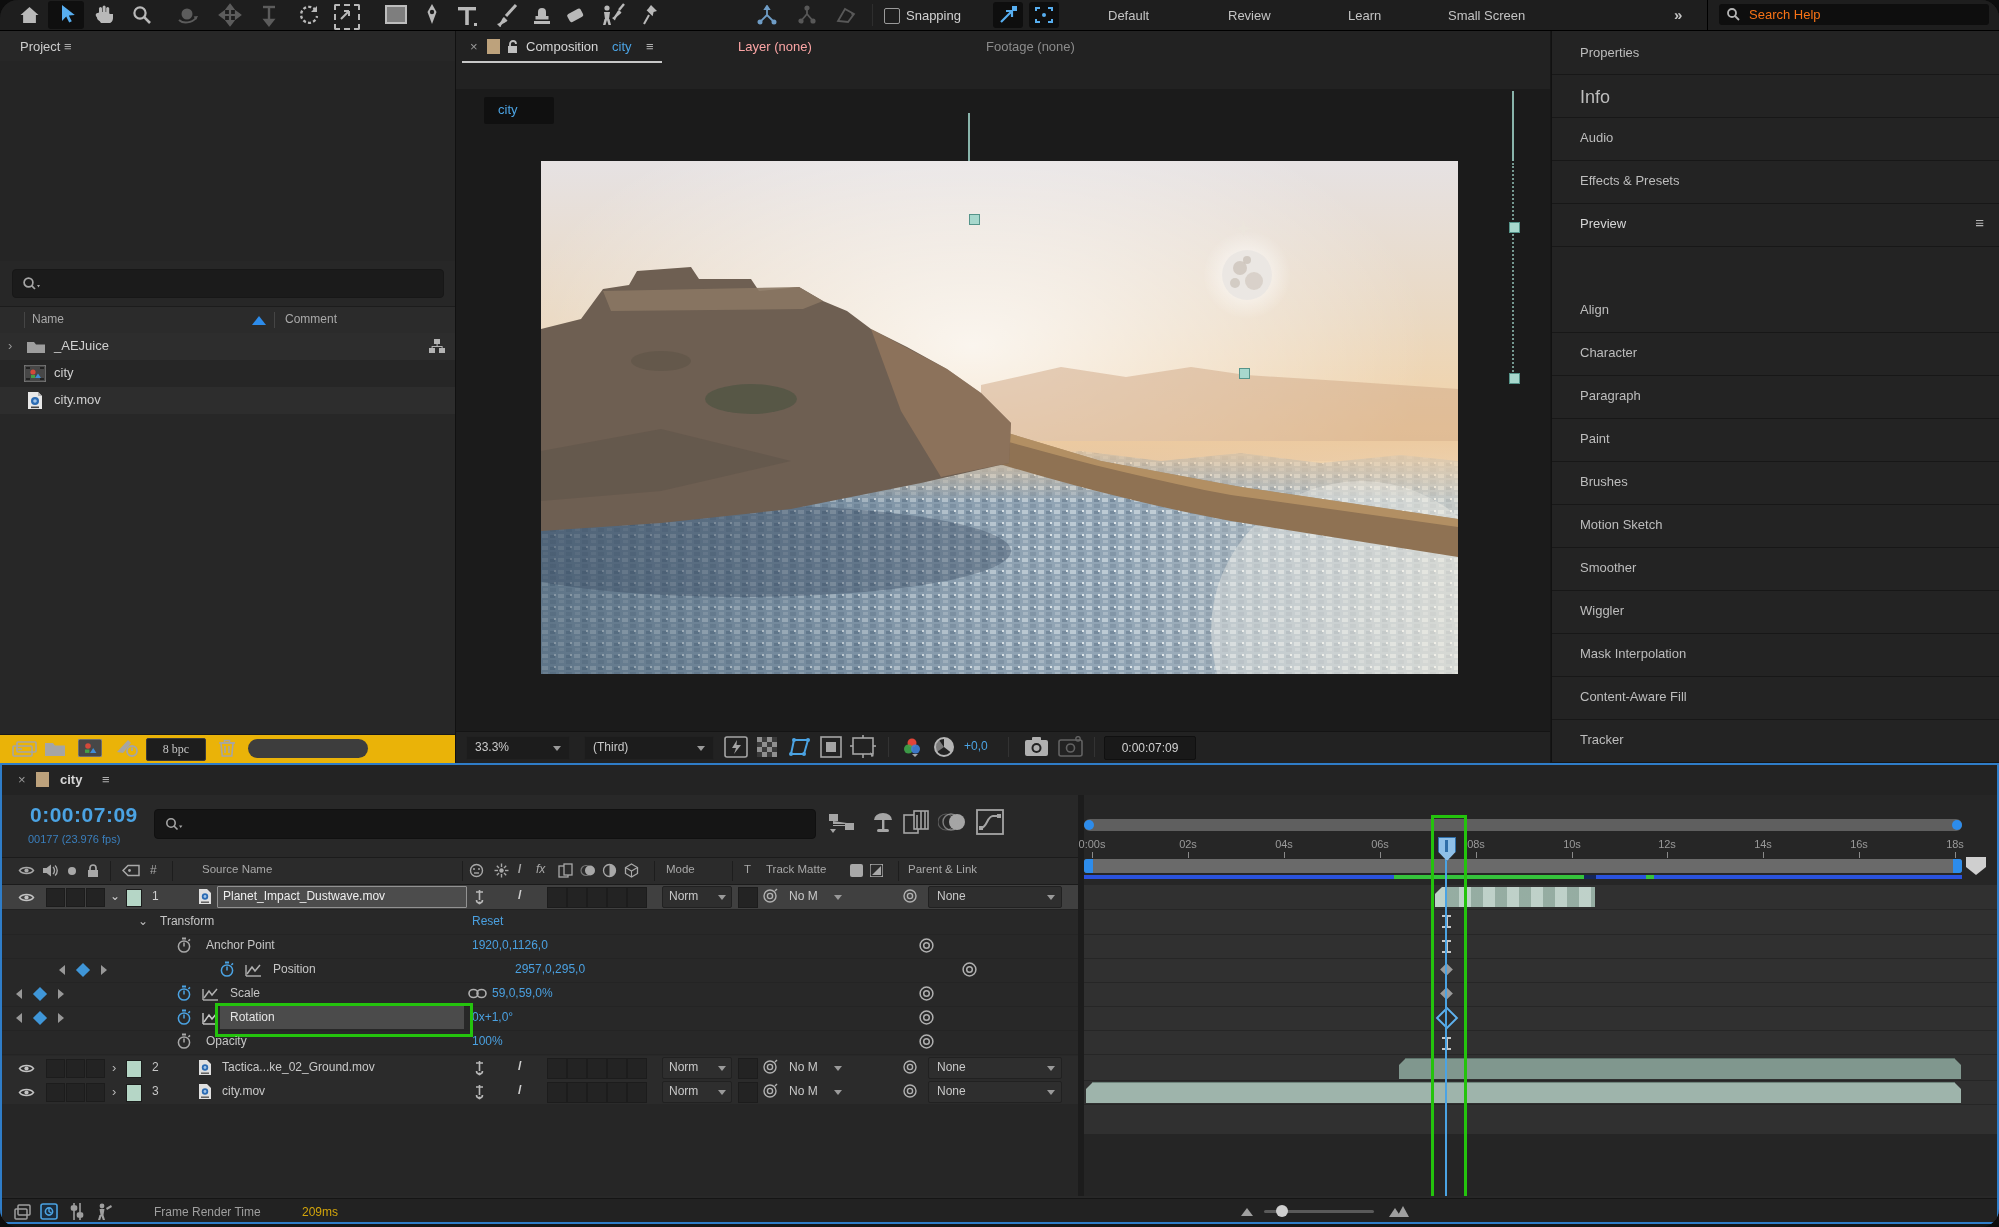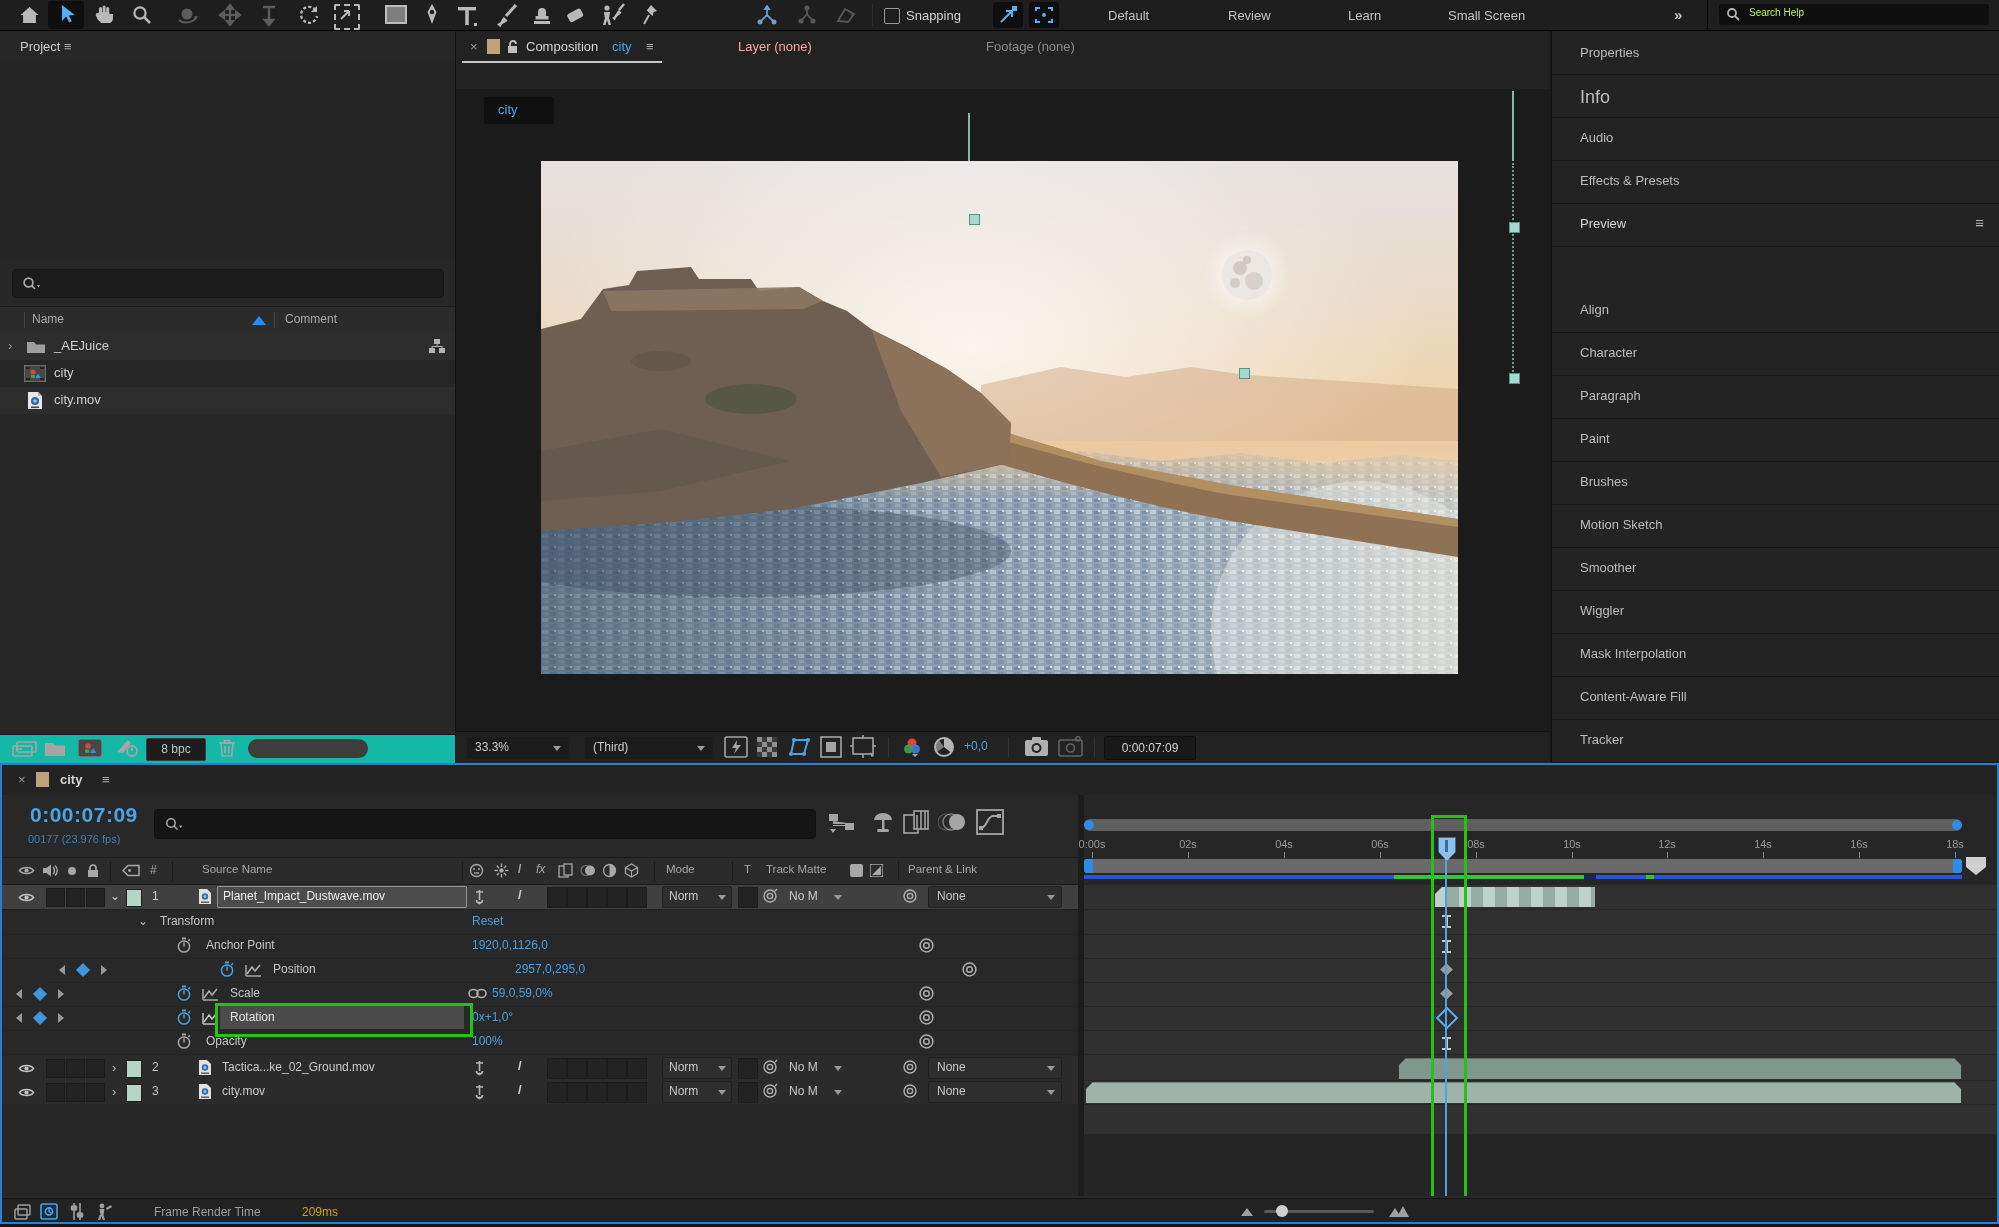--- a/index.html
+++ b/index.html
@@ -1,19 +1,19 @@
 <!DOCTYPE html>
 <html><head>
 <meta charset="utf-8">
 <style>
   html,body{margin:0;padding:0;background:#0d0d0d;font-family:"Liberation Sans",sans-serif;}
   #app{position:relative;width:1999px;height:1227px;background:#161616;overflow:hidden;color:#bdbdbd;font-size:12px;}
   .abs{position:absolute;}
   .t{position:absolute;white-space:nowrap;}
-  .nosel{user-select:none;}
+  .nosel{user-select:none;border-radius:18px;}
   .panel{position:absolute;background:#232323;}
   .caret{display:inline-block;width:0;height:0;border-left:4px solid transparent;border-right:4px solid transparent;border-top:5px solid #9a9a9a;}
   .vline{position:absolute;width:1px;background:#1d1d1d;}
   .hline{position:absolute;height:1px;background:#1a1a1a;}
   svg{display:block;}
   .ico{position:absolute;}
   .diamond{position:absolute;width:9px;height:9px;background:#9a9a9a;transform:rotate(45deg);}
   .tri-l{width:0;height:0;border-top:5px solid transparent;border-bottom:5px solid transparent;border-right:6px solid #989898;position:absolute;}
   .tri-r{width:0;height:0;border-top:5px solid transparent;border-bottom:5px solid transparent;border-left:6px solid #989898;position:absolute;}
   .cell{position:absolute;background:#232323;border:1px solid #1c1c1c;}
@@ -230,21 +230,21 @@
     <span class="t" style="left:1674px;top:6px;color:#c4c4c4;font-size:15px;font-weight:bold;">»</span>
 
     <div class="abs" style="left:1707px;top:0;width:292px;height:30px;background:#1e1e1e;border-left:1px solid #000;">
       <div class="abs" style="left:11px;top:4px;width:270px;height:21px;background:#0e0e0e;border-radius:3px;">
         <span class="ico" style="left:7px;top:3px;">
           <svg width="15" height="15">
               <circle cx="6" cy="6" r="4" fill="none" stroke="#b5b5b5" stroke-width="1.8"></circle>
               <line x1="9" y1="9" x2="13" y2="13" stroke="#b5b5b5" stroke-width="1.8"></line>
             </svg>
         </span>
-        <span class="t" style="left:30px;top:3px;color:#bef264;font-size:10px;">Search Help</span>
+        <span class="t" style="left:30px;top:3px;color:#f97316;font-size:13px;">Search Help</span>
       </div>
     </div>
   </div>
 
   <div class="panel" style="left:0;top:31px;width:455px;height:731px;background:#272727;border-right:1px solid #111;">
     <span class="t" style="left:20px;top:8px;color:#cccccc;font-size:13px;">Project</span>
     <span class="t" style="left:64px;top:8px;color:#a8a8a8;font-size:13px;">≡</span>
 
     <div class="abs" style="left:0;top:30px;width:455px;height:200px;background:#252525;"></div>
 
@@ -306,21 +306,21 @@
             <path d="M1 1h10l4 4v13H1z" fill="#e8e8e8"></path>
             <path d="M11 1l4 4h-4z" fill="#b5b5b5"></path>
             <circle cx="8" cy="10" r="4" fill="#2b6bb3"></circle>
             <circle cx="8" cy="10" r="1.8" fill="#9fc3e8"></circle>
             <rect x="4" y="15.5" width="8" height="1.6" fill="#444"></rect>
           </svg>
       </span>
       <span class="t" style="left:54px;top:5px;color:#cfcfcf;font-size:13px;">city.mov</span>
     </div>
 
-    <div class="abs" style="left:0;top:703px;width:455px;height:28px;background:#14b8a6;border-top:1px solid #191919;">
+    <div class="abs" style="left:0;top:703px;width:455px;height:28px;background:#eab308;border-top:1px solid #191919;font-family:Liberation Serif, serif;">
       <span class="ico" style="left:12px;top:5px;">
         <svg width="26" height="18">
             <g fill="none" stroke="#a5a5a5" stroke-width="1.6">
               <rect x="5" y="2" width="19" height="10" rx="1"></rect>
               <rect x="1" y="6" width="19" height="10" rx="1"></rect>
               <line x1="4" y1="9" x2="10" y2="9"></line>
             </g>
           </svg>
       </span>
       <span class="ico" style="left:44px;top:5px;">

